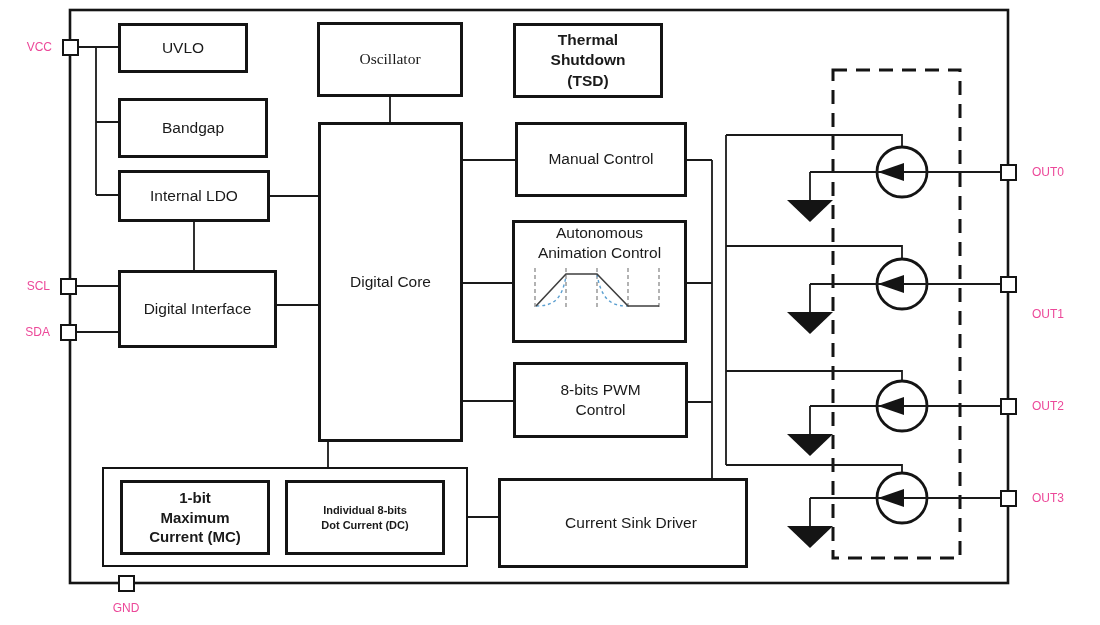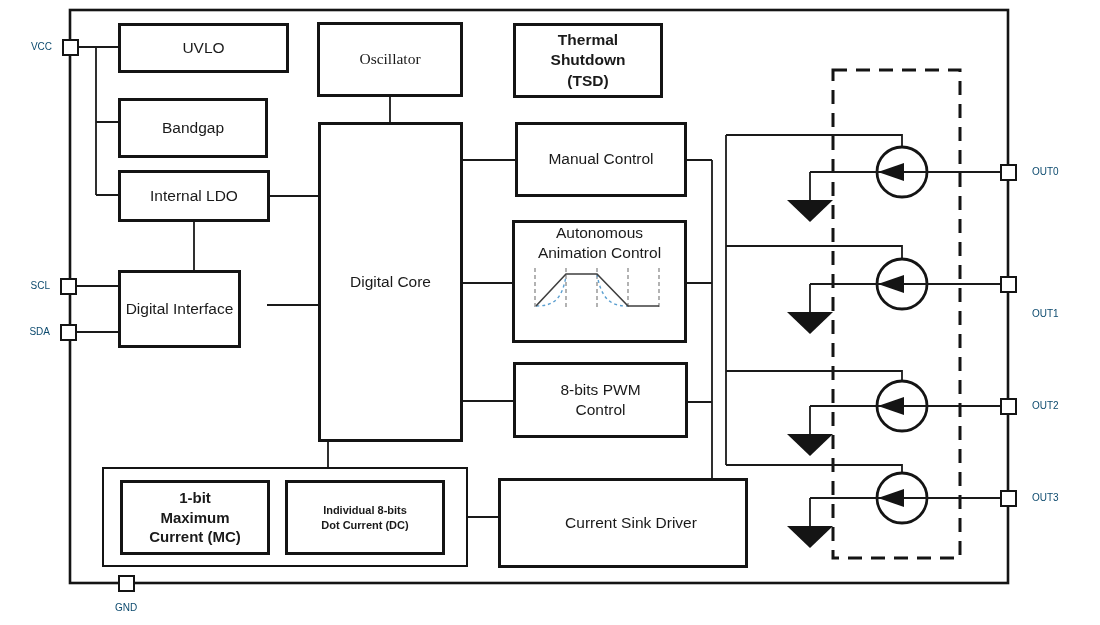--- a/index.html
+++ b/index.html
@@ -17,21 +17,21 @@
   }
   .group-box{
     position:absolute;box-sizing:border-box;border:2.6px solid #141414;background:#ffffff;
   }
   .auto-box{flex-direction:column;justify-content:flex-start;padding-top:0;}
   .pin{
     position:absolute;box-sizing:border-box;width:17px;height:17px;
     border:2.6px solid #141414;background:#ffffff;
   }
   .pin-label{
-    position:absolute;font-size:10px;line-height:18px;color:#0c4a6e;
+    position:absolute;font-size:12px;line-height:18px;color:#ec4899;
   }
   .right-align{text-align:right;}
   .center-align{text-align:center;}
   .wave{margin-top:3px;}
 </style>
 </head>
 <body>
 
 <div class="stage">
 
@@ -85,33 +85,33 @@
 
     <g>
       <path fill="none" stroke="#1a1a1a" stroke-width="1.8" d="M726 465 H902 V473"></path>
       <circle cx="902" cy="498" r="25" fill="#ffffff" stroke="#141414" stroke-width="2.8"></circle>
       <path fill="none" stroke="#1a1a1a" stroke-width="1.8" d="M810 498 H1000 M810 498 V526"></path>
       <polygon points="787,526 833,526 810,548" fill="#141414"></polygon>
       <polygon points="878,498 904,489 904,507" fill="#141414"></polygon>
     </g>
   </svg>
 
-  <div class="box" style="left:118px;top:23px;width:171px;height:50px;">
+  <div class="box" style="left:118px;top:23px;width:130px;height:50px;">
     <span class="box-label">UVLO</span>
   </div>
 
   <div class="box" style="left:118px;top:98px;width:150px;height:60px;">
     <span class="box-label">Bandgap</span>
   </div>
 
   <div class="box" style="left:118px;top:170px;width:152px;height:52px;">
     <span class="box-label">Internal LDO</span>
   </div>
 
-  <div class="box" style="left:118px;top:270px;width:123px;height:78px;">
+  <div class="box" style="left:118px;top:270px;width:159px;height:78px;">
     <span class="box-label">Digital Interface</span>
   </div>
 
   <div class="box" style="left:317px;top:22px;width:146px;height:75px;font-family:Liberation Serif, serif;">
     <span class="box-label">Oscillator</span>
   </div>
 
   <div class="box" style="left:318px;top:122px;width:145px;height:320px;">
     <span class="box-label">Digital Core</span>
   </div>

